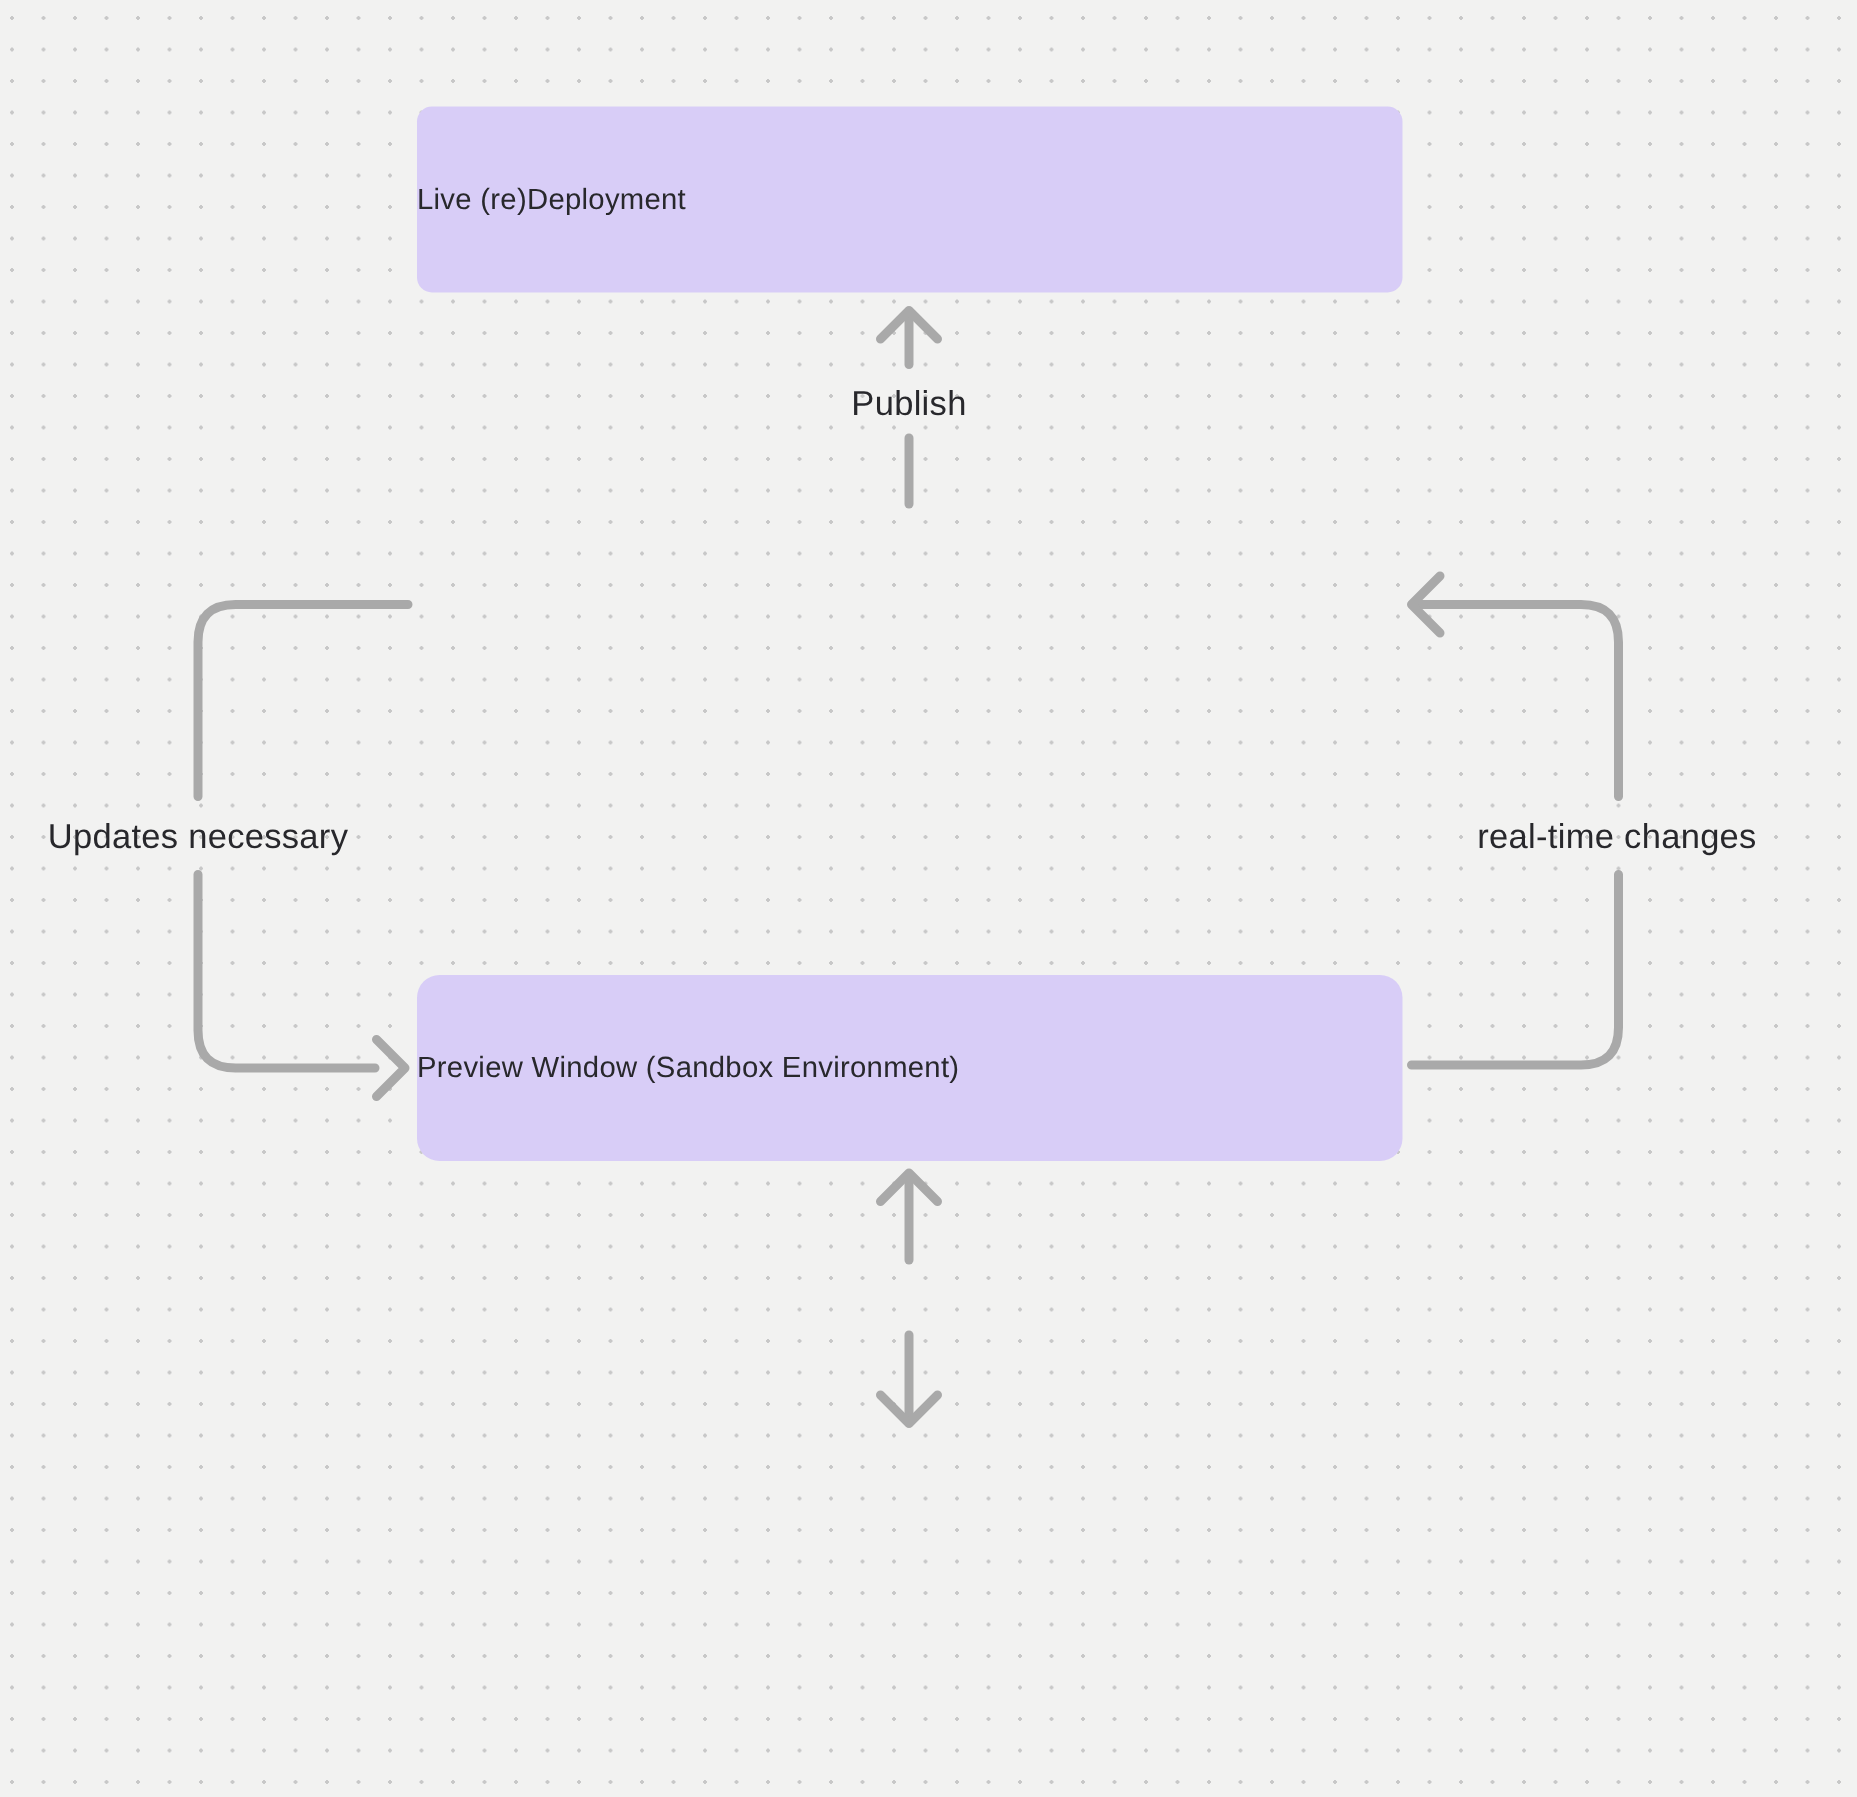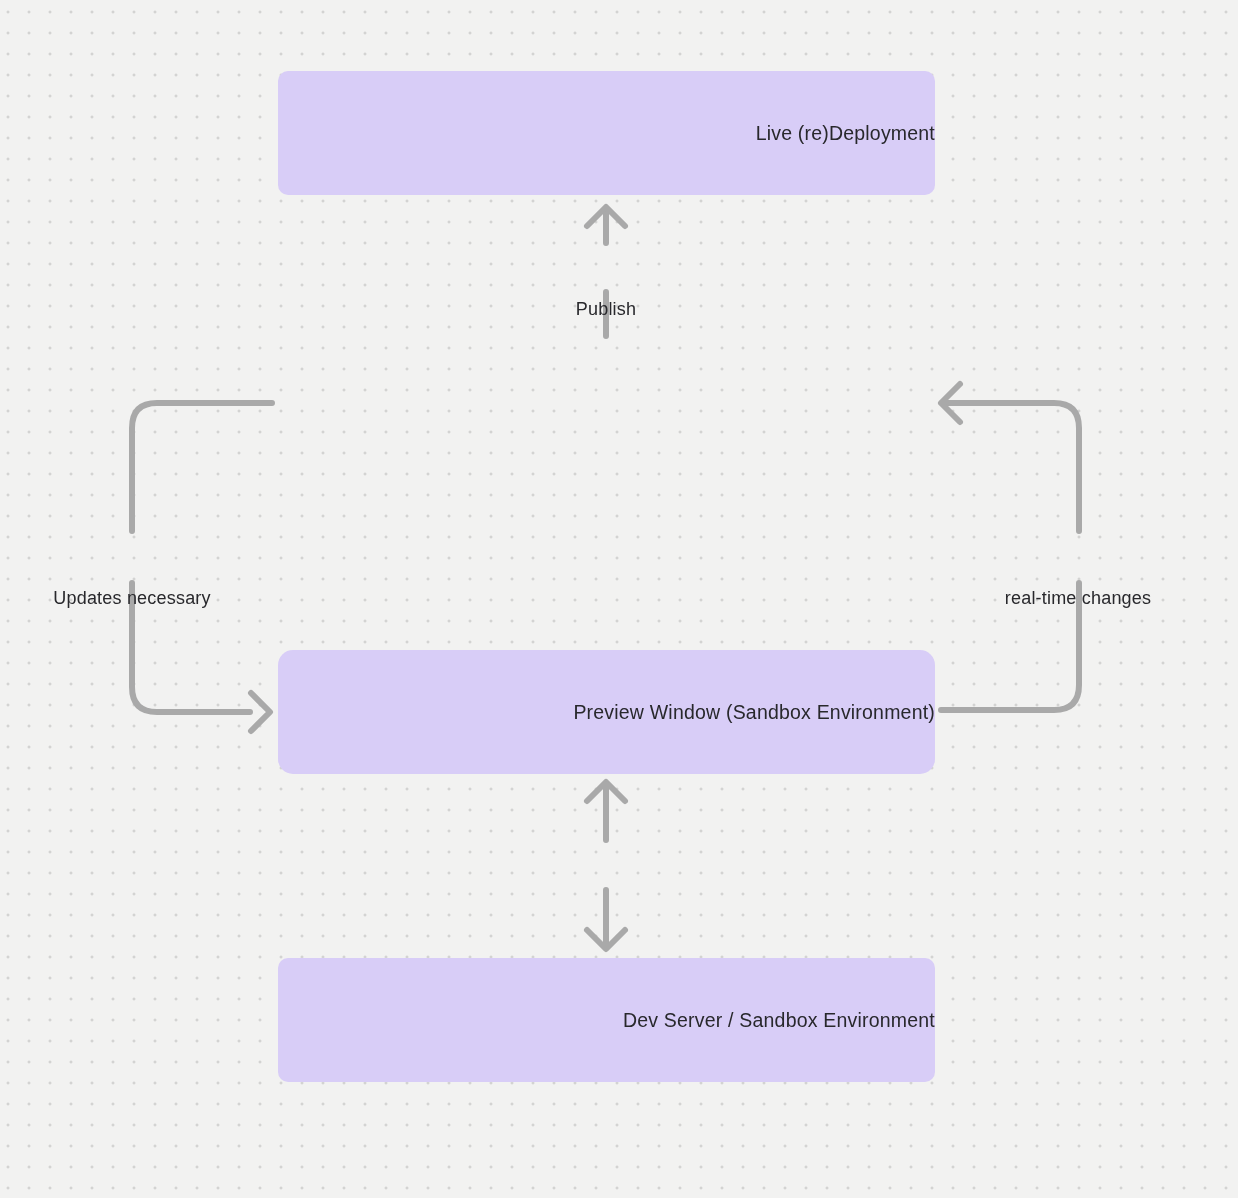--- a/index.html
+++ b/index.html
@@ -31,40 +31,39 @@
   }
   .node{
     position:absolute;
     left:278px;
     width:657px;
     height:124px;
     background:var(--node-fill);
     border-radius:10px;
     display:flex;
     align-items:center;
-    justify-content:flex-end;
+    justify-content:flex-start;
   }
   .node-label{
     font-size:19.5px;
     letter-spacing:0.2px;
     color:var(--text-color);
     white-space:nowrap;
   }
   .node-live{top:71px;}
   .node-user{top:341px;}
   .node-preview{top:650px;border-radius:15px;}
   .node-dev{top:958px;}
   .edge-label{
     position:absolute;
     transform:translate(-50%,-50%);
-    font-size:18px;
+    font-size:23px;
     letter-spacing:0.2px;
     color:var(--text-color);
     white-space:nowrap;
-    margin-top:40px;
   }
   .lbl-publish{left:606px;top:269px;}
   .lbl-updates{left:132px;top:558px;}
   .lbl-feedback{left:1078px;top:558px;}
   .lbl-spun{left:616px;top:866px;}
 </style>
 </head>
 <body>
 
 <div class="canvas">
@@ -99,21 +98,18 @@
 
   <div class="node node-live">
     <span class="node-label">Live (re)Deployment</span>
   </div>
 
 
   <div class="node node-preview">
     <span class="node-label">Preview Window (Sandbox Environment)</span>
   </div>
 
-  <div class="node node-dev">
-    <span class="node-label">Dev Server / Sandbox Environment</span>
-  </div>
 
   <div class="edge-label lbl-publish">Publish</div>
   <div class="edge-label lbl-updates">Updates necessary</div>
   <div class="edge-label lbl-feedback">real-time changes</div>
 
 </div>
 
 </body></html>

